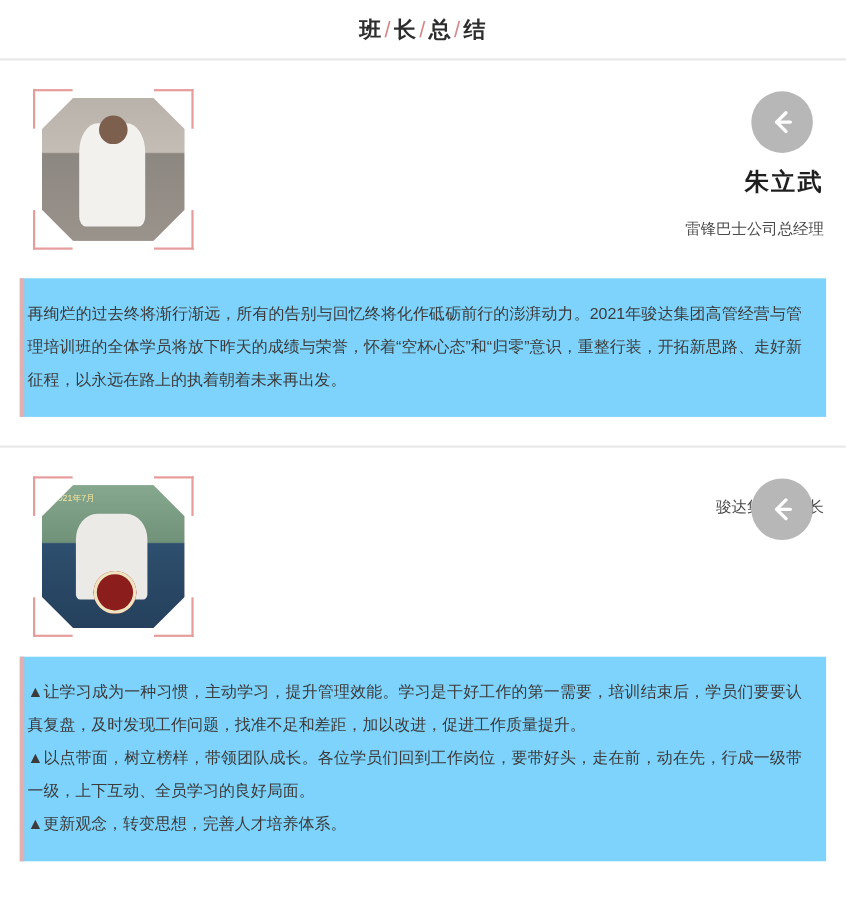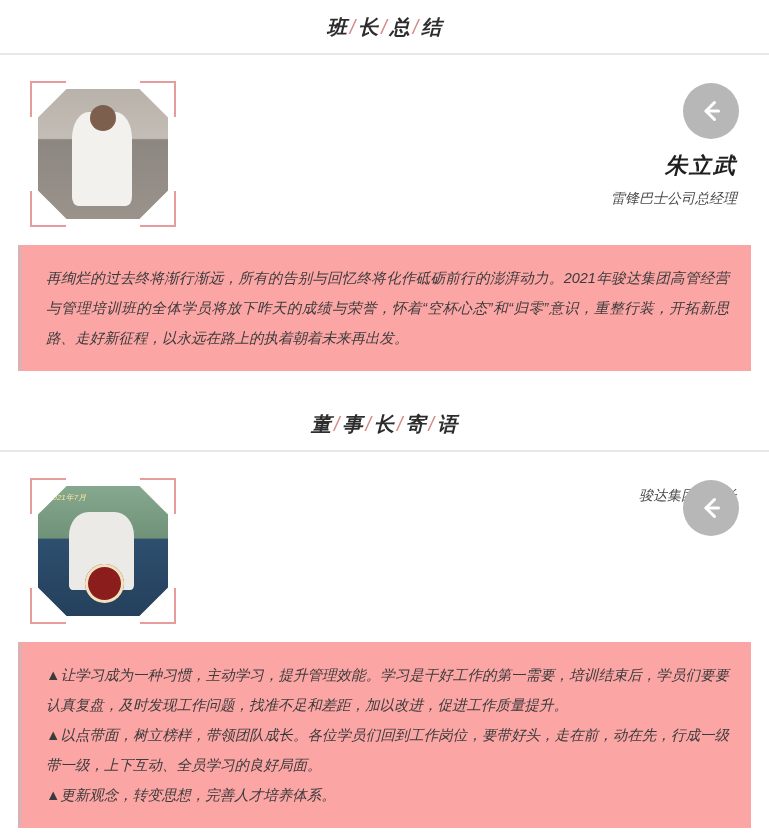--- a/index.html
+++ b/index.html
@@ -12,21 +12,20 @@
     background: #ffffff;
     font-family: "Liberation Sans", sans-serif;
     color: #333333;
     overflow: hidden;
   }
   .page {
     position: relative;
     width: 769px;
     height: 638px;
     background: #fff;
-    font-style: italic;
   }
 
   
   .section-title {
     text-align: center;
     font-size: 20px;
     font-weight: bold;
     color: #2d2d2d;
     letter-spacing: 1px;
     padding: 14px 0 12px 0;
@@ -38,21 +37,21 @@
   }
   .rule {
     height: 2px;
     background: #e8e8e8;
     margin: 0;
   }
 
   
   .profile {
     position: relative;
-    padding: 26px 30px 10px 30px;
+    padding: 26px 18px 10px 30px;
     min-height: 168px;
     box-sizing: border-box;
   }
   .photo-wrap {
     position: absolute;
     left: 30px;
     top: 26px;
     width: 146px;
     height: 146px;
   }
@@ -163,30 +162,30 @@
   .person-name {
     font-size: 22px;
     font-weight: bold;
     color: #1f1f1f;
     margin-top: 70px;
     letter-spacing: 2px;
   }
   .person-title {
     font-size: 14px;
     color: #4a4a4a;
-    margin-top: 4px;
+    margin-top: 14px;
     line-height: 26px;
   }
 
   
   .quote {
     margin: 22px 18px 0 18px;
-    background: #fca5a5;
+    background: #7dd3fc;
     border-left: 4px solid #e0b0b0;
-    padding: 18px 22px 18px 24px;
+    padding: 18px 22px 18px 3px;
     font-size: 14.5px;
     line-height: 30px;
     color: #3b3b3b;
     text-align: justify;
   }
   .quote p { margin: 0; }
   .spacer-1 { height: 26px; }
 </style>
 </head>
 <body>
@@ -225,23 +224,20 @@
       </div>
     </div>
   </div>
 
   <div class="quote">
     <p>再绚烂的过去终将渐行渐远，所有的告别与回忆终将化作砥砺前行的澎湃动力。2021年骏达集团高管经营与管理培训班的全体学员将放下昨天的成绩与荣誉，怀着“空杯心态”和“归零”意识，重整行装，开拓新思路、走好新征程，以永远在路上的执着朝着未来再出发。</p>
   </div>
 
   <div class="spacer-1"></div>
 
-  <div class="section-title">
-    <span>董</span><span class="sep">/</span><span>事</span><span class="sep">/</span><span>长</span><span class="sep">/</span><span>寄</span><span class="sep">/</span><span>语</span>
-  </div>
   <div class="rule"></div>
 
   <div class="profile">
     <div class="photo-wrap">
       <div class="photo-frame">
         <div class="photo-b"></div>
         <span class="photo-date">2021年7月</span>
       </div>
       <span class="corner tl"></span>
       <span class="corner tr"></span>

